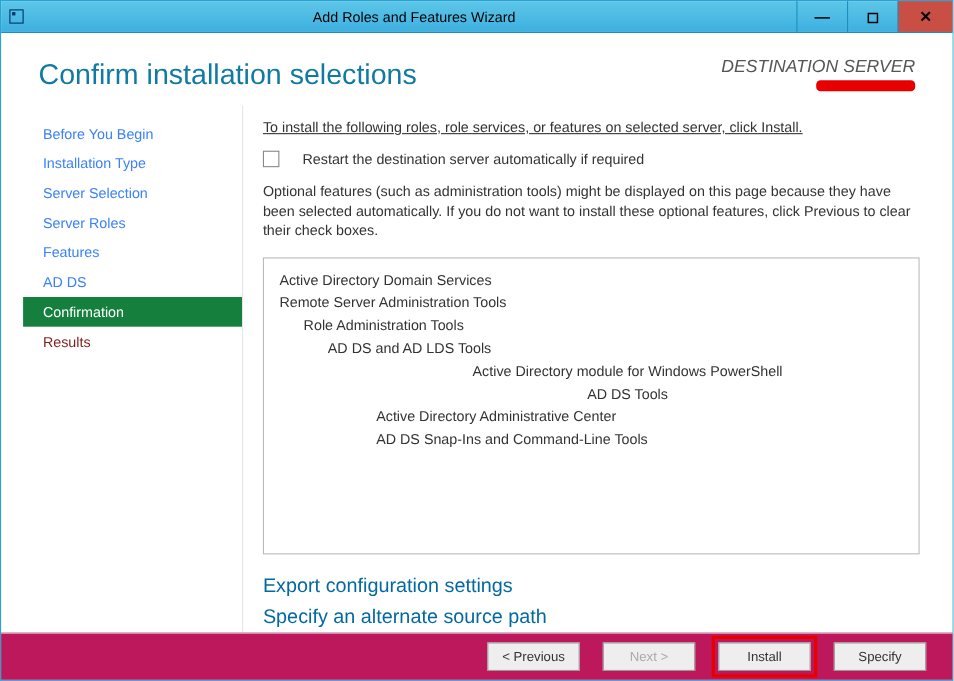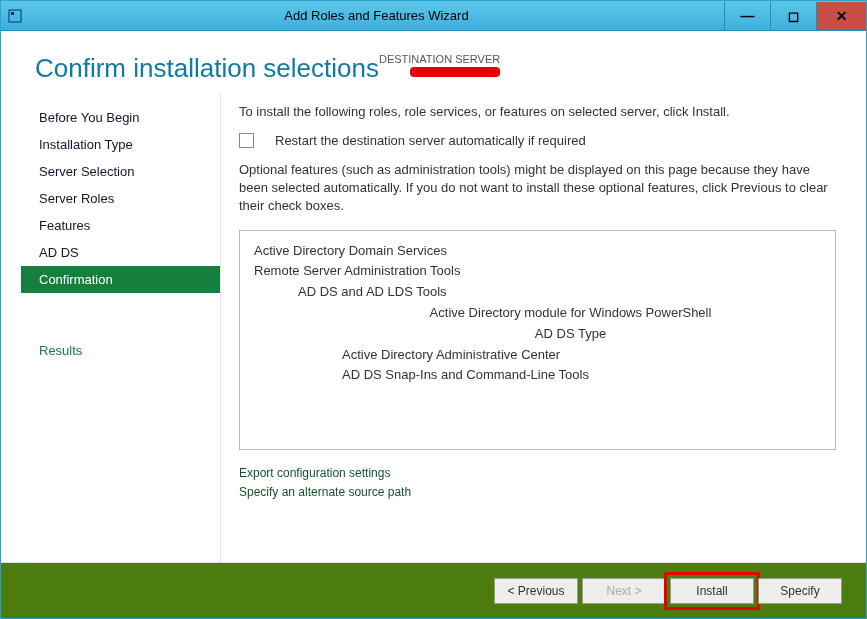--- a/index.html
+++ b/index.html
@@ -4,43 +4,43 @@
 <style>
   * { box-sizing: border-box; margin: 0; padding: 0; font-family: 'Segoe UI', Tahoma, sans-serif; }
   body { background: #fff; width: 867px; height: 619px; overflow: hidden; }
   .window { width: 867px; height: 619px; border: 1px solid #2aa3d4; background: #fff; display: flex; flex-direction: column; }
   .titlebar { height: 30px; background: linear-gradient(#5dc6e8,#3db0e0); display: flex; align-items: center; border-bottom: 1px solid #1a8fc0; }
   .titlebar-icon { width: 28px; display:flex; align-items:center; justify-content:center; font-size:12px; color:#036; }
   .titlebar-title { flex: 1; text-align: center; color: #000; font-size: 13px; }
   .win-controls { display: flex; }
   .win-btn { width: 46px; height: 28px; display:flex; align-items:center; justify-content:center; border-left:1px solid #1a8fc0; cursor:pointer; font-size:14px; font-weight:bold; color:#000; }
   .win-btn.close { background:#c94f44; color:#000; width:50px; }
-  .header { display:flex; padding: 22px 34px 8px 34px; align-items:flex-start; }
+  .header { display:flex; justify-content:space-between; padding: 22px 34px 8px 34px; align-items:flex-start; }
   .page-title { color:#107aa3; font-size:26px; font-weight:300; }
-  .dest { text-align:right; font-size:11px; color:#555; }
+  .dest { text-align:right; font-size:16px; color:#555;font-style:italic; }
   .dest-label { color:#555; }
   .redact { display:inline-block; width:90px; height:10px; background:#e80000; border-radius:4px; margin-top:2px; }
   .body { flex:1; display:flex; padding: 0 0 0 0; }
   .sidebar { width: 200px; padding-top:12px; border-right:1px solid #e5e5e5; margin-left: 20px; }
-  .step { padding: 6px 18px; font-size: 13px; color:#0f172a; cursor:pointer; }
+  .step { padding: 6px 18px; font-size: 13px; color:#3b82f6; cursor:pointer; }
   .step.active { background:#15803d; color:#fff; }
-  .step.disabled { color:#15803d;margin-top:44px; }
+  .step.disabled { color:#7f1d1d; }
   .main { flex:1; padding: 12px 30px 0 18px; font-size:13px; color:#333; }
-  .intro { margin-bottom:14px; }
+  .intro { margin-bottom:14px;text-decoration:underline; }
   .chk-row { display:flex; align-items:center; gap:21px; margin-bottom:10px; }
   .chk { width:15px; height:15px; border:1px solid #888; background:#fff; cursor:pointer; }
   .optional { margin-bottom:14px; line-height:1.4;margin-top:13px; }
-  .feature-box { border:1px solid #bbb; padding:10px 14px; height: 220px; overflow:auto; font-size:13px; color:#333; line-height:1.6; }
+  .feature-box { border:1px solid #bbb; padding:10px 14px; height: 270px; overflow:auto; font-size:13px; color:#333; line-height:1.6; }
   .indent1 { padding-left:22px; }
   .indent2 { padding-left:44px; }
   .indent3 { padding-left:66px;text-align:center; }
   .indent4 { padding-left:88px; }
   .links { margin-top:14px; }
-  .link { color:#14532d; font-size:12px; cursor:pointer; display:block; line-height:1.6; }
-  .footer { height:56px; border-top:1px solid #ddd; background:#4d7c0f; display:flex; align-items:center; justify-content:flex-end; gap:4px; padding:0 24px; }
+  .link { color:#0369a1; font-size:18px; cursor:pointer; display:block; line-height:1.6; }
+  .footer { height:56px; border-top:1px solid #ddd; background:#be185d; display:flex; align-items:center; justify-content:flex-end; gap:21px; padding:0 24px; }
   .btn { min-width:84px; height:26px; border:1px solid #999; background:#eee; font-size:12px; color:#333; cursor:pointer; }
   .btn:disabled { color:#aaa; cursor:default; }
   .btn.install { outline: 3px solid #e80000; outline-offset:3px; }
 </style>
 </head>
 <body>
 
 <div class="window">
 
   <div class="titlebar">
@@ -82,23 +82,24 @@
       <div class="intro">To install the following roles, role services, or features on selected server, click Install.</div>
       <div class="chk-row">
         <div class="chk"></div>
         <span>Restart the destination server automatically if required</span>
       </div>
       <div class="optional">Optional features (such as administration tools) might be displayed on this page because they have been selected automatically. If you do not want to install these optional features, click Previous to clear their check boxes.</div>
 
       <div class="feature-box">
         <div>Active Directory Domain Services</div>
         <div>Remote Server Administration Tools</div>
+        <div class="indent1">Role Administration Tools</div>
         <div class="indent2">AD DS and AD LDS Tools</div>
         <div class="indent3">Active Directory module for Windows PowerShell</div>
-        <div class="indent3">AD DS Type</div>
+        <div class="indent3">AD DS Tools</div>
         <div class="indent4">Active Directory Administrative Center</div>
         <div class="indent4">AD DS Snap-Ins and Command-Line Tools</div>
       </div>
 
       <div class="links">
         <span class="link">Export configuration settings</span>
         <span class="link">Specify an alternate source path</span>
       </div>
     </div>
   </div>

